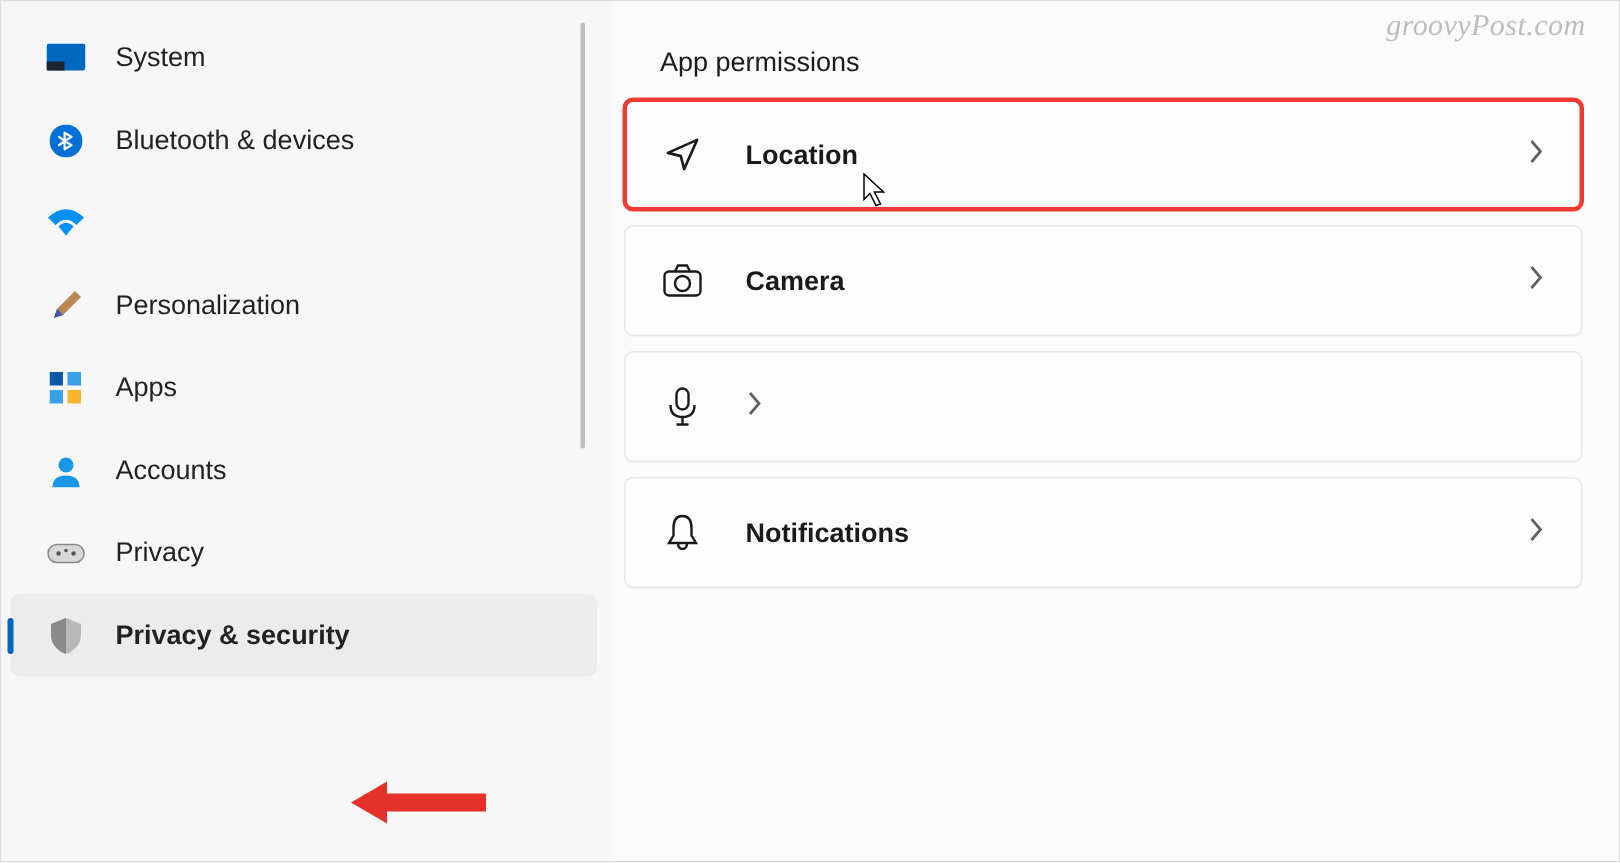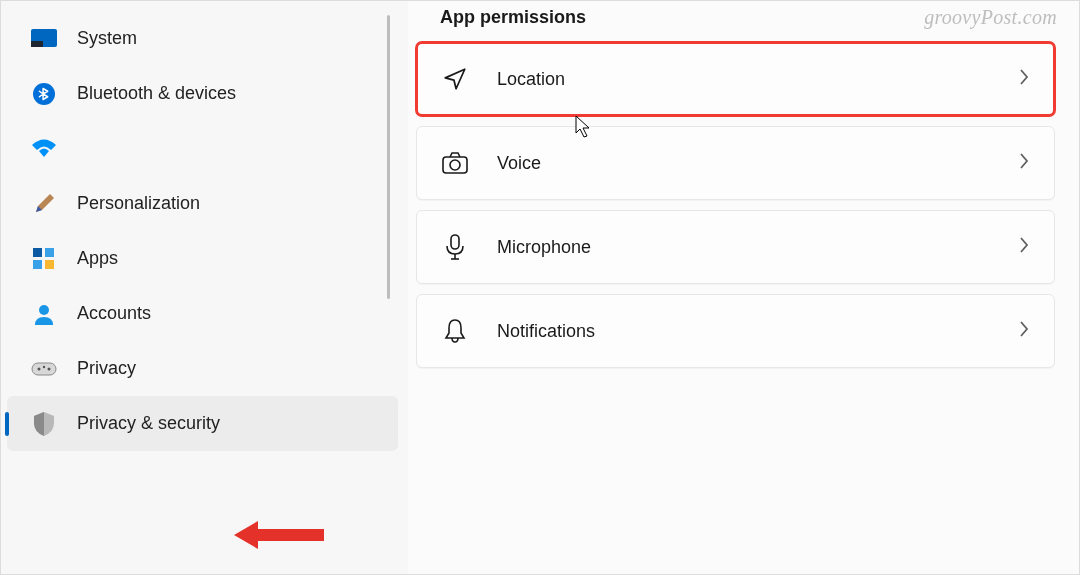--- a/index.html
+++ b/index.html
@@ -52,43 +52,45 @@
       margin-right: 20px;
       display: flex;
       align-items: center;
       justify-content: center;
     }
     .sidebar-item.active {
       background: #ececec;
       border-radius: 6px;
       margin: 0 10px 0 6px;
       padding-left: 24px;
+      font-weight: bold;
     }
     .sidebar-item.active::before {
       content: "";
       position: absolute;
       left: -2px;
       top: 16px;
       width: 4px;
       height: 24px;
       background: #0067c0;
       border-radius: 3px;
     }
     
     .main {
       flex: 1;
       background: #fbfbfb;
       padding: 0 20px 0 4px;
       position: relative;
     }
     .section-title {
       font-size: 18px;
-      font-weight: 700;
+      font-weight: 400;
       color: #1a1a1a;
       padding: 6px 0 14px 28px;
+      margin-top: 24px;
     }
     .perm-card {
       background: #fdfdfd;
       border: 1px solid #e7e7e7;
       border-radius: 6px;
       height: 74px;
       margin: 0 4px 10px 4px;
       display: flex;
       align-items: center;
       padding: 0 24px;
@@ -101,20 +103,21 @@
       margin-right: 28px;
       display: flex;
       align-items: center;
       justify-content: center;
       color: #333;
     }
     .perm-card .card-label {
       flex: 1;
       font-size: 18px;
       color: #1a1a1a;
+      font-weight: bold;
     }
     .perm-card .chevron {
       color: #606060;
     }
     .perm-card.highlighted {
       outline: 3px solid #f03a32;
       outline-offset: -2px;
     }
     .watermark {
       position: absolute;
@@ -257,38 +260,37 @@
     </div>
 
     <div class="perm-card">
       <span class="card-icon">
         <svg width="26" height="22" viewBox="0 0 26 22" fill="none" stroke="#1a1a1a" stroke-width="1.6">
             <rect x="1" y="5" width="24" height="16" rx="3"></rect>
             <path d="M8 5 L10 1 L16 1 L18 5"></path>
             <circle cx="13" cy="13" r="5"></circle>
           </svg>
       </span>
-      <span class="card-label">Voice</span>
+      <span class="card-label">Camera</span>
       <span class="chevron">
         <svg width="12" height="18" viewBox="0 0 12 18" fill="none" stroke="#606060" stroke-width="1.8">
             <path d="M3 2 L9 9 L3 16"></path>
           </svg>
       </span>
     </div>
 
     <div class="perm-card">
       <span class="card-icon">
         <svg width="20" height="26" viewBox="0 0 20 26" fill="none" stroke="#1a1a1a" stroke-width="1.6">
             <rect x="6" y="1" width="8" height="14" rx="4"></rect>
             <path d="M2 12 Q2 20 10 20 Q18 20 18 12"></path>
             <line x1="10" y1="20" x2="10" y2="25"></line>
             <line x1="6" y1="25" x2="14" y2="25"></line>
           </svg>
       </span>
-      <span class="card-label">Microphone</span>
       <span class="chevron">
         <svg width="12" height="18" viewBox="0 0 12 18" fill="none" stroke="#606060" stroke-width="1.8">
             <path d="M3 2 L9 9 L3 16"></path>
           </svg>
       </span>
     </div>
 
 
     <div class="perm-card">
       <span class="card-icon">

